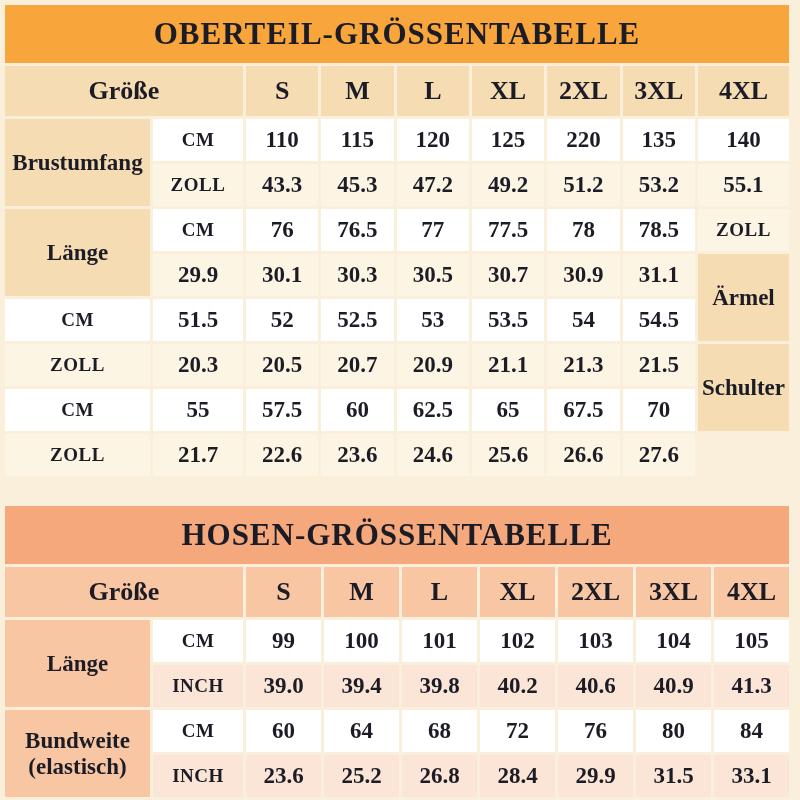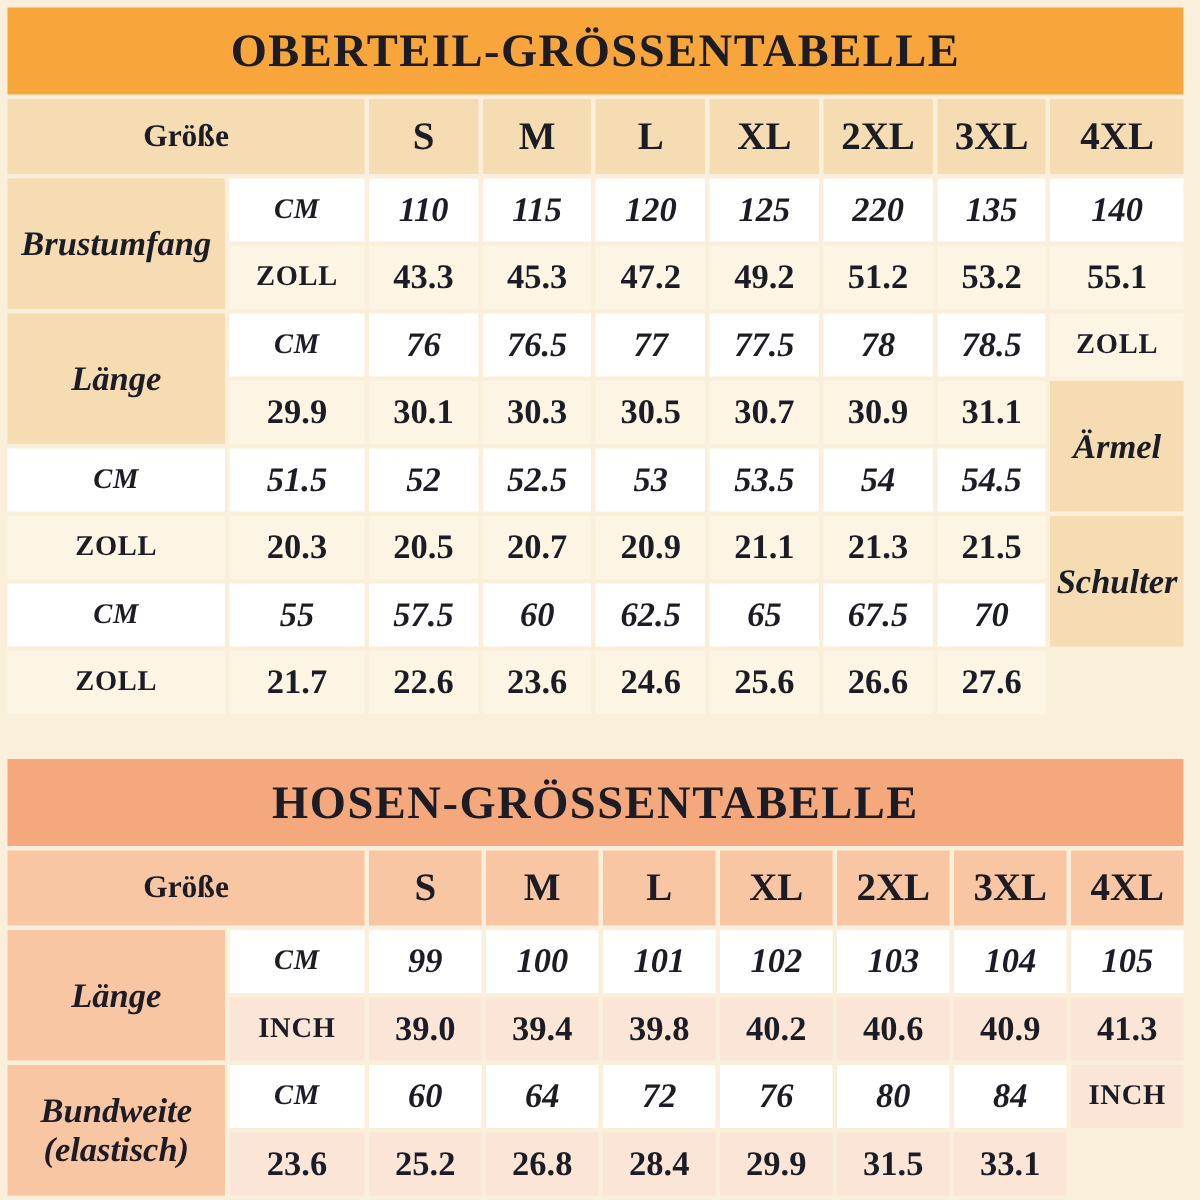--- a/index.html
+++ b/index.html
@@ -24,25 +24,25 @@
     font-size:31px;font-weight:700;letter-spacing:1px;white-space:nowrap;
   }
   .grid{display:grid;grid-template-columns:145px 90px repeat(7,1fr);gap:3px;}
   .grid.oberteil{grid-template-rows:50px repeat(8,42px);}
   .grid.hosen{grid-template-rows:50px repeat(4,42px);}
   .cell{
     display:flex;align-items:center;justify-content:center;
     font-weight:700;text-align:center;line-height:1.12;
   }
   .cell.accent{background:var(--accent);}
-  .cell.white{background:var(--row-white);font-style:italic;}
+  .cell.white{background:var(--row-white);}
   .cell.alt{background:var(--alt);}
-  .cell.gross{grid-column:span 2;font-size:21px;}
+  .cell.gross{grid-column:span 2;font-size:26px;}
   .cell.size{font-size:26px;}
-  .cell.label{grid-row:span 2;font-size:23px;padding:0 4px;font-style:italic;}
+  .cell.label{grid-row:span 2;font-size:23px;padding:0 4px;}
   .cell.unit{font-size:19px;letter-spacing:0.5px;}
   .cell.num{font-size:23px;}
 </style>
 </head>
 <body>
 
 <div class="wrap">
 
   <section class="size-table t1">
     <div class="table-title">OBERTEIL-GRÖSSENTABELLE</div>
@@ -158,20 +158,21 @@
       <div class="cell alt num">39.8</div>
       <div class="cell alt num">40.2</div>
       <div class="cell alt num">40.6</div>
       <div class="cell alt num">40.9</div>
       <div class="cell alt num">41.3</div>
 
       <div class="cell accent label">Bundweite (elastisch)</div>
       <div class="cell white unit">CM</div>
       <div class="cell white num">60</div>
       <div class="cell white num">64</div>
+      <div class="cell white num">68</div>
       <div class="cell white num">72</div>
       <div class="cell white num">76</div>
       <div class="cell white num">80</div>
       <div class="cell white num">84</div>
       <div class="cell alt unit">INCH</div>
       <div class="cell alt num">23.6</div>
       <div class="cell alt num">25.2</div>
       <div class="cell alt num">26.8</div>
       <div class="cell alt num">28.4</div>
       <div class="cell alt num">29.9</div>

